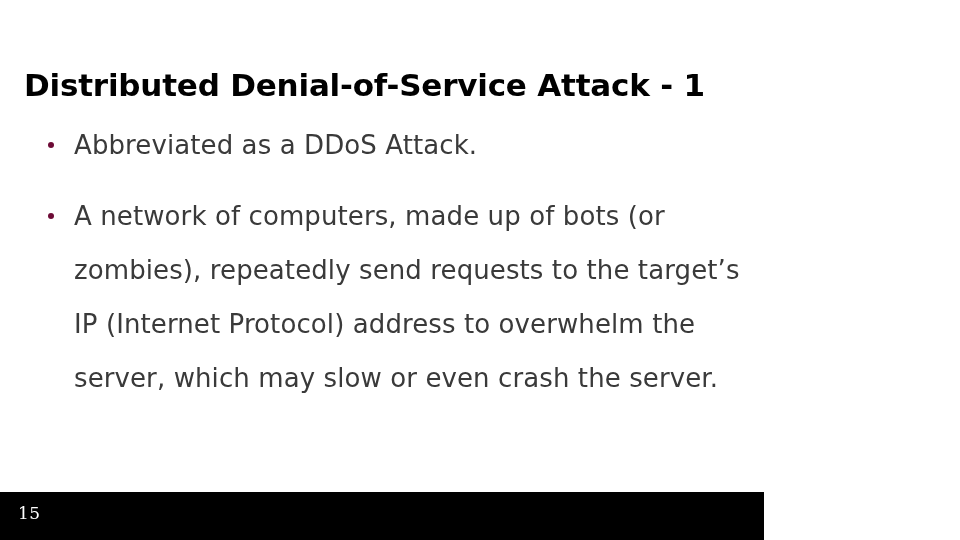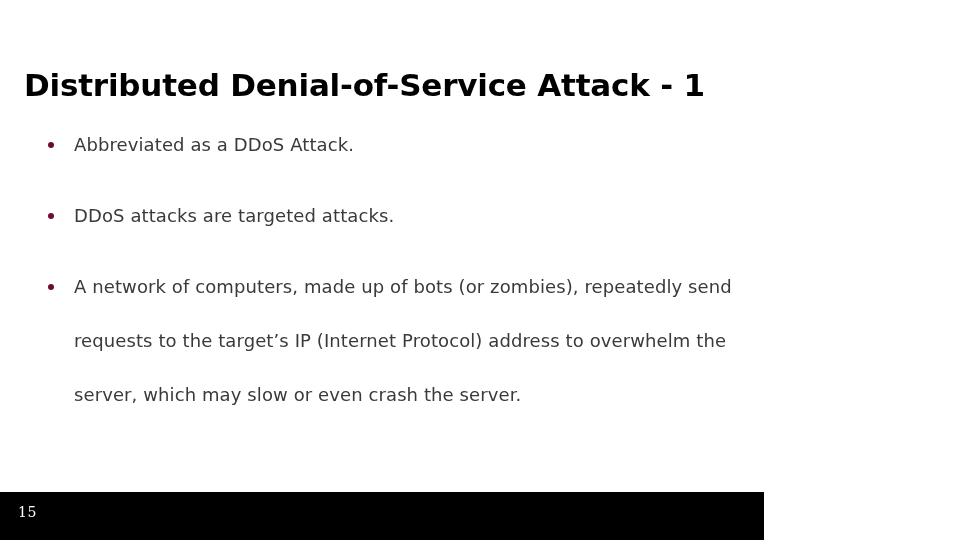--- a/index.html
+++ b/index.html
@@ -33,21 +33,21 @@
     top: 492px;
     width: 960px;
     height: 48px;
     background: #000000;
   }
   #page-number {
     position: absolute;
     left: 18px;
     top: 505px;
     color: #ffffff;
-    font-size: 14px;
+    font-size: 17px;
     font-family: "DejaVu Serif", "Liberation Serif", serif;
     letter-spacing: 0.5px;
     line-height: 1;
   }
 
   
   #deco-bars {
     position: absolute;
     left: 901px;
     top: 505px;
@@ -86,21 +86,21 @@
     width: 700px;
     margin: 0;
     padding: 0;
     list-style: none;
   }
   #bullet-list li {
     position: relative;
     padding-left: 30px;
     margin-bottom: 17px;
     color: #3a3a3a;
-    font-size: 18px;
+    font-size: 26px;
     line-height: 54px;
     letter-spacing: 0.1px;
   }
   #bullet-list li .bullet-dot {
     position: absolute;
     left: 4px;
     top: 24px;
     width: 6px;
     height: 6px;
     border-radius: 50%;
@@ -119,24 +119,20 @@
 
   <h1 id="slide-title">Distributed Denial-of-Service Attack - 1</h1>
 
   <ul id="bullet-list">
     <li>
       <span class="bullet-dot"></span>
       <span class="bullet-text">Abbreviated as a DDoS Attack.</span>
     </li>
     <li>
       <span class="bullet-dot"></span>
-      <span class="bullet-text">DDoS attacks are targeted attacks.</span>
-    </li>
-    <li>
-      <span class="bullet-dot"></span>
       <span class="bullet-text">A network of computers, made up of bots (or zombies), repeatedly send requests to the target’s IP (Internet Protocol) address to overwhelm the server, which may slow or even crash the server.</span>
     </li>
   </ul>
 
   <div id="footer-bar"></div>
 
   <div id="page-number">15</div>
 
   <div id="deco-bars">
     <div class="bar b1"></div>

